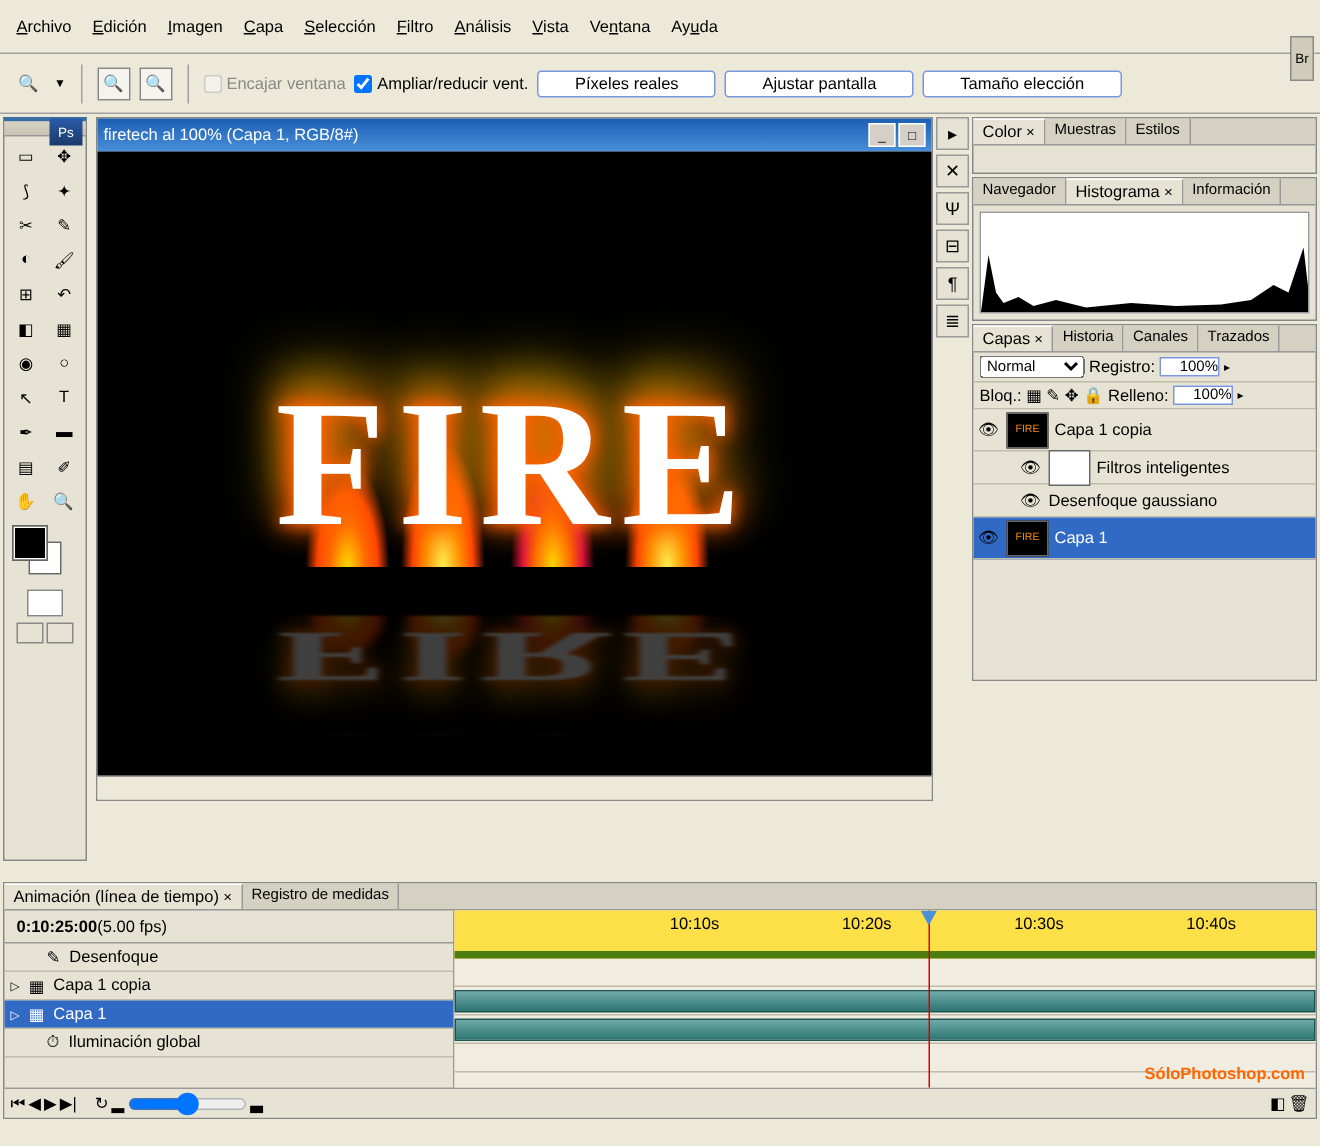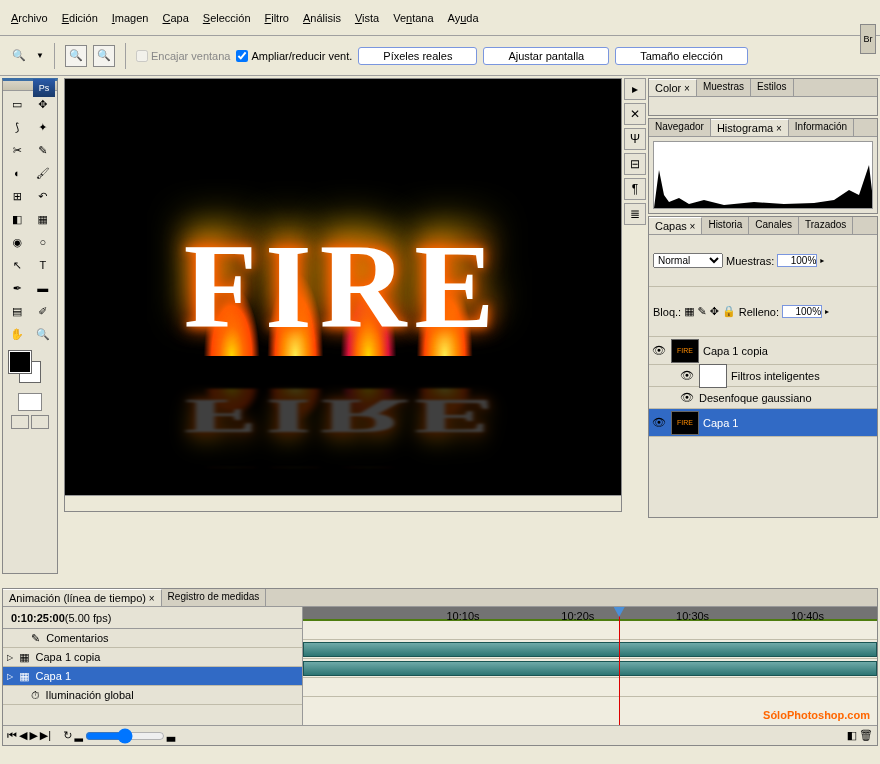--- a/index.html
+++ b/index.html
@@ -37,41 +37,41 @@
 .rpanel{position:absolute;right:2px;top:2px;width:230px}
 .rpanel-col{position:absolute;right:234px;top:2px;width:22px;display:flex;flex-direction:column;gap:3px}
 .rpanel-col div{width:22px;height:22px;background:#e6e3d5;border:1px solid #999;display:flex;align-items:center;justify-content:center;font-size:12px}
 .panel{background:#e6e3d5;border:1px solid #888;margin-bottom:2px}
 .tabs{display:flex;background:#d4d0c2;border-bottom:1px solid #999}
 .tab{padding:2px 6px;background:#d4d0c2;border-right:1px solid #999;font-size:10px;position:relative}
 .tab.active{background:#e6e3d5;border-top:1px solid #fff}
 .histo{height:68px;background:#fff;margin:4px;border:1px solid #999;position:relative;overflow:hidden}
 .histo svg{position:absolute;bottom:0;left:0}
 .colorbody{height:18px;padding:2px 4px}
-.layerctrl{padding:18px 4px;display:flex;align-items:center;gap:3px;border-bottom:1px solid #c0bcaa;font-size:10px}
+.layerctrl{padding:2px 4px;display:flex;align-items:center;gap:3px;border-bottom:1px solid #c0bcaa;font-size:10px}
 .layerctrl select{font-size:10px;width:70px}
 .layerctrl input[type=text]{width:40px;font-size:10px;text-align:right;border:1px solid #7a96df}
 .layerlist{background:#e6e3d5}
 .layer-row{display:flex;align-items:center;height:28px;border-bottom:1px solid #c0bcaa;padding:0 2px;gap:4px}
 .layer-row.sel{background:#316AC5;color:#fff}
 .layer-row.sel span{color:#fff}
 .layer-row.sub{padding-left:30px;height:22px}
 .eye{width:16px;height:16px;display:flex;align-items:center;justify-content:center}
 .thumb{width:28px;height:24px;border:1px solid #666;background:#000;display:flex;align-items:center;justify-content:center;font-size:7px;color:#ff8c00}
 .thumb.white{background:#fff}
 .timeline{position:absolute;bottom:18px;left:2px;right:2px;background:#e6e3d5;border:1px solid #888}
 .tl-tabs{display:flex;background:#d4d0c2;border-bottom:1px solid #999}
 .tl-body{display:flex;height:118px}
 .tl-left{width:300px;border-right:1px solid #999}
 .tl-right{flex:1;position:relative;background:#f0ede0}
 .tl-hdr{height:22px;border-bottom:1px solid #999;display:flex;align-items:center;padding:0 8px;gap:0}
 .tl-row{height:19px;border-bottom:1px solid #c0bcaa;display:flex;align-items:center;padding:0 4px;gap:6px;font-size:10px}
 .tl-row.sel{background:#316AC5;color:#fff}
 .tl-row.sel span{color:#fff}
-.tl-ruler{height:14px;border-bottom:2px solid #4d7c0f;position:relative;background:#737373;font-size:9px}
+.tl-ruler{height:32px;border-bottom:5px solid #4d7c0f;position:relative;background:#fde047;font-size:9px}
 .tl-ruler span{position:absolute;top:3px}
 .tl-track{height:19px;border-bottom:1px solid #c0bcaa;position:relative}
 .tl-clip{position:absolute;top:2px;height:15px;background:linear-gradient(#6faaa8,#2d7573);border:1px solid #1a5553}
 .playhead{position:absolute;top:0;bottom:0;width:1px;background:#d00;left:55%}
 .playhead::before{content:"";position:absolute;top:0;left:-5px;width:11px;height:10px;background:#4a8fd8;clip-path:polygon(0 0,100% 0,50% 100%)}
 .tl-foot{height:20px;border-top:1px solid #999;background:#e6e3d5;display:flex;align-items:center;padding:0 4px;gap:2px}
 .watermark{position:absolute;bottom:40px;right:10px;color:#ff6600;font-weight:normal;font-size:18px;font-family:Arial}
 .watermark b{color:#ff6600}
 .br-badge{position:absolute;right:4px;top:24px;width:16px;height:30px;background:#d0ccba;border:1px solid #888;font-size:9px;display:flex;align-items:center;justify-content:center}
 .sml{font-size:10px}
@@ -151,20 +151,27 @@
     <div class="qmask">
       <div style="width:24px;height:18px;border:1px solid #888;background:#fff"></div>
     </div>
     <div class="screenmode">
       <div style="width:18px;height:14px;border:1px solid #888"></div>
       <div style="width:18px;height:14px;border:1px solid #888"></div>
     </div>
   </div>
 
   <div class="doc">
+    <div class="win-title">
+      <span>firetech al 100% (Capa 1, RGB/8#)</span>
+      <div class="win-ctrl">
+        <div>_</div>
+        <div>□</div>
+      </div>
+    </div>
     <div class="canvas">
       <div class="fire-text">FIRE</div>
       <div class="fire-text reflection">FIRE</div>
     </div>
     <div class="scrolls"></div>
   </div>
 
   <div class="rpanel-col">
     <div>▸</div>
     <div>✕</div>
@@ -200,21 +207,21 @@
 
     <div class="panel">
       <div class="tabs">
         <div class="tab active"><span>Capas</span> <span class="sml">×</span></div>
         <div class="tab">Historia</div>
         <div class="tab">Canales</div>
         <div class="tab">Trazados</div>
       </div>
       <div class="layerctrl">
         <select><option>Normal</option></select>
-        <span>Muestras:</span>
+        <span>Registro:</span>
         <input type="text" value="100%" style="">
         <span class="tri">▸</span>
       </div>
       <div class="layerctrl">
         <span>Bloq.:</span>
         <span>▦</span>
         <span>✎</span>
         <span>✥</span>
         <span>🔒</span>
         <span>Relleno:</span>
@@ -253,21 +260,21 @@
     <div class="tab">Registro de medidas</div>
   </div>
   <div class="tl-body">
     <div class="tl-left">
       <div class="tl-hdr">
         <b>0:10:25:00</b>
         <span>(5.00 fps)</span>
       </div>
       <div class="tl-row">
         <span style="margin-left:24px">✎</span>
-        <span>Comentarios</span>
+        <span>Desenfoque</span>
       </div>
       <div class="tl-row">
         <span class="tri">▷</span>
         <span>▦</span>
         <span>Capa 1 copia</span>
       </div>
       <div class="tl-row sel">
         <span class="tri">▷</span>
         <span>▦</span>
         <span>Capa 1</span>

